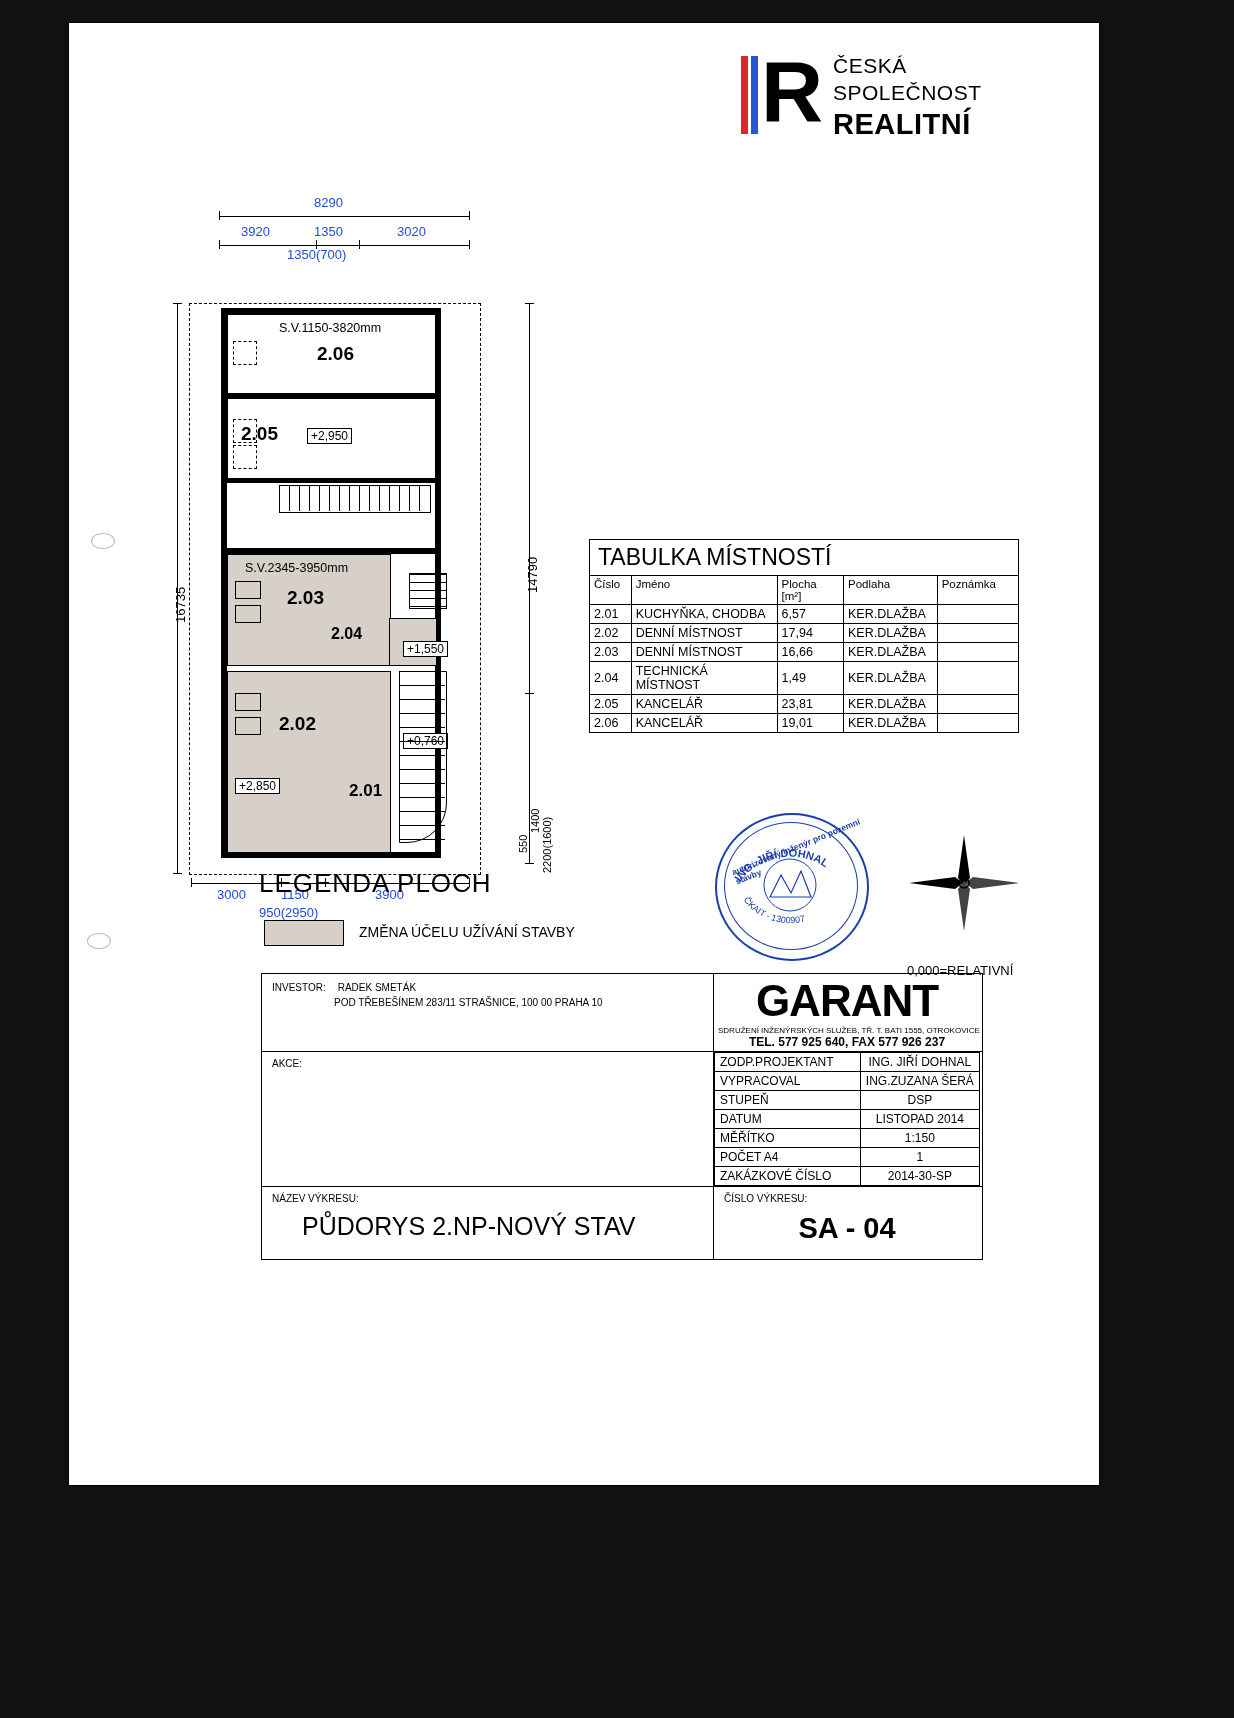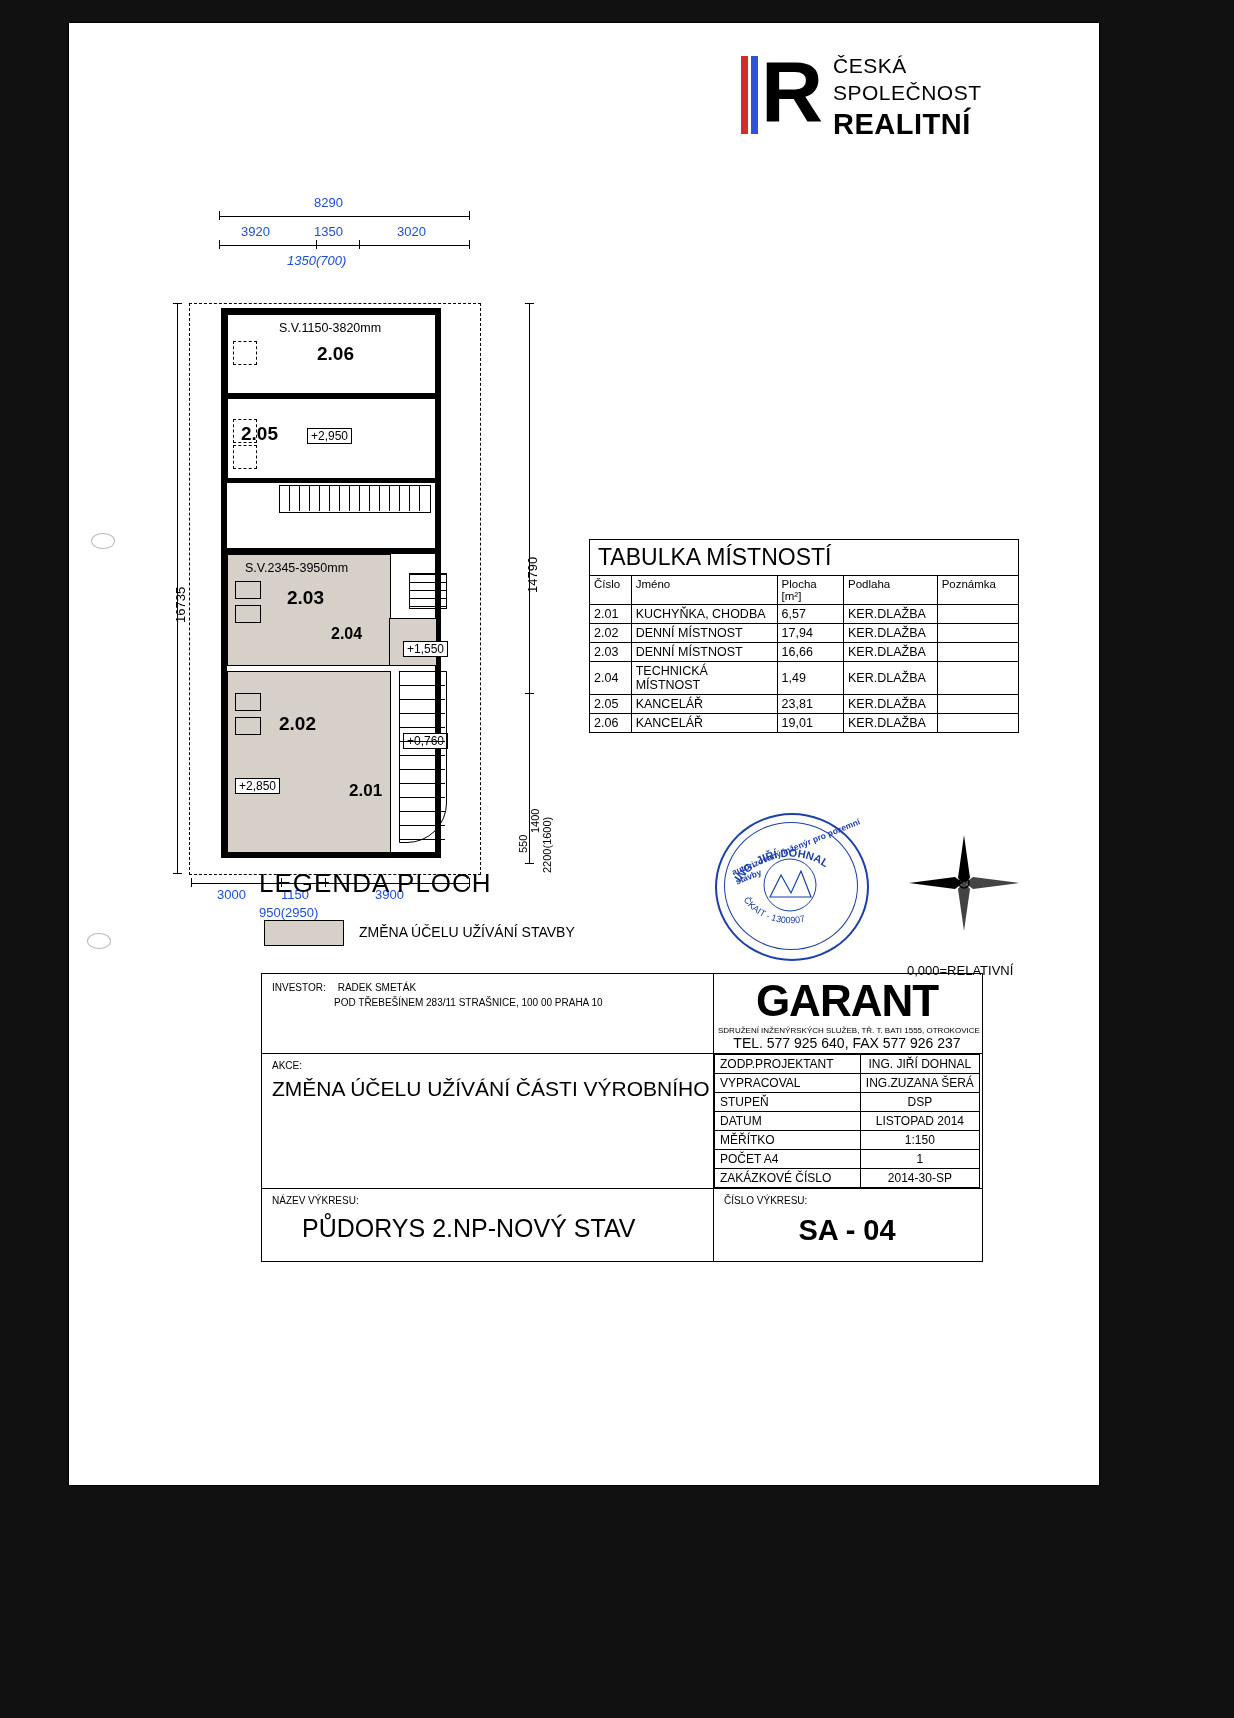--- a/index.html
+++ b/index.html
@@ -89,21 +89,21 @@
       <div class="dimtxt txt" style="left:155px;top:2px;">8290</div>
 
       <div class="dimline" style="left:60px;top:52px;width:250px;"></div>
       <div class="tick" style="left:60px;top:47px;"></div>
       <div class="tick" style="left:157px;top:47px;"></div>
       <div class="tick" style="left:200px;top:47px;"></div>
       <div class="tick" style="left:310px;top:47px;"></div>
       <div class="dimtxt txt" style="left:82px;top:31px;">3920</div>
       <div class="dimtxt txt" style="left:155px;top:31px;">1350</div>
       <div class="dimtxt txt" style="left:238px;top:31px;">3020</div>
-      <div class="dimtxt txt" style="left:128px;top:60px;font-style:italic;">1350(700)</div>
+      <div class="dimtxt txt" style="left:128px;top:54px;">1350(700)</div>
 
       <div class="dimvert" style="left:18px;top:110px;height:570px;"></div>
       <div class="tickh" style="left:14px;top:110px;"></div>
       <div class="tickh" style="left:14px;top:680px;"></div>
       <div class="vtxt txt" style="left:14px;top:430px;">16735</div>
 
       <div class="dimvert" style="left:370px;top:110px;height:560px;"></div>
       <div class="tickh" style="left:366px;top:110px;"></div>
       <div class="tickh" style="left:366px;top:500px;"></div>
       <div class="tickh" style="left:366px;top:670px;"></div>
@@ -277,28 +277,27 @@
         <div class="cellL" style="width:452px;padding:8px 10px;box-sizing:border-box;">
           <div style="display:flex;gap:12px;">
             <span class="tbtxt txt">INVESTOR:</span>
             <span class="tbtxt txt">RADEK SMETÁK</span>
           </div>
           <div class="tbtxt txt" style="margin-left:62px;margin-top:4px;">POD TŘEBEŠÍNEM 283/11 STRAŠNICE, 100 00 PRAHA 10</div>
         </div>
         <div style="width:266px;padding:2px 4px;box-sizing:border-box;text-align:center;">
           <div class="garant txt">GARANT</div>
           <div class="txt" style="font-size:8px;">SDRUŽENÍ INŽENÝRSKÝCH SLUŽEB, TŘ. T. BATI 1555, OTROKOVICE</div>
-          <div class="txt" style="font-size:14px;">TEL. 577 925 640, FAX 577 926 237</div>
+          <div class="txt" style="font-size:12px;font-weight:bold;">TEL. 577 925 640, FAX 577 926 237</div>
         </div>
       </div>
 
       <div class="row" style="border-bottom:1px solid #000;">
         <div class="cellL" style="width:452px;padding:6px 10px;box-sizing:border-box;">
           <div class="tbtxt txt">AKCE:</div>
-          <div class="txt" style="font-size:21px;margin-top:6px;">ZMĚNA ÚČELU UŽÍVÁNÍ ČÁSTI VÝROBNÍHO</div>
         </div>
         <div style="width:266px;box-sizing:border-box;">
           <table class="gtab">
             <tbody>
                 <tr>
                   <td style="width:55%;">ZODP.PROJEKTANT</td>
                   <td style="text-align:center;">ING. JIŘÍ DOHNAL</td>
                 </tr>
             <tr>
                   <td>VYPRACOVAL</td>

